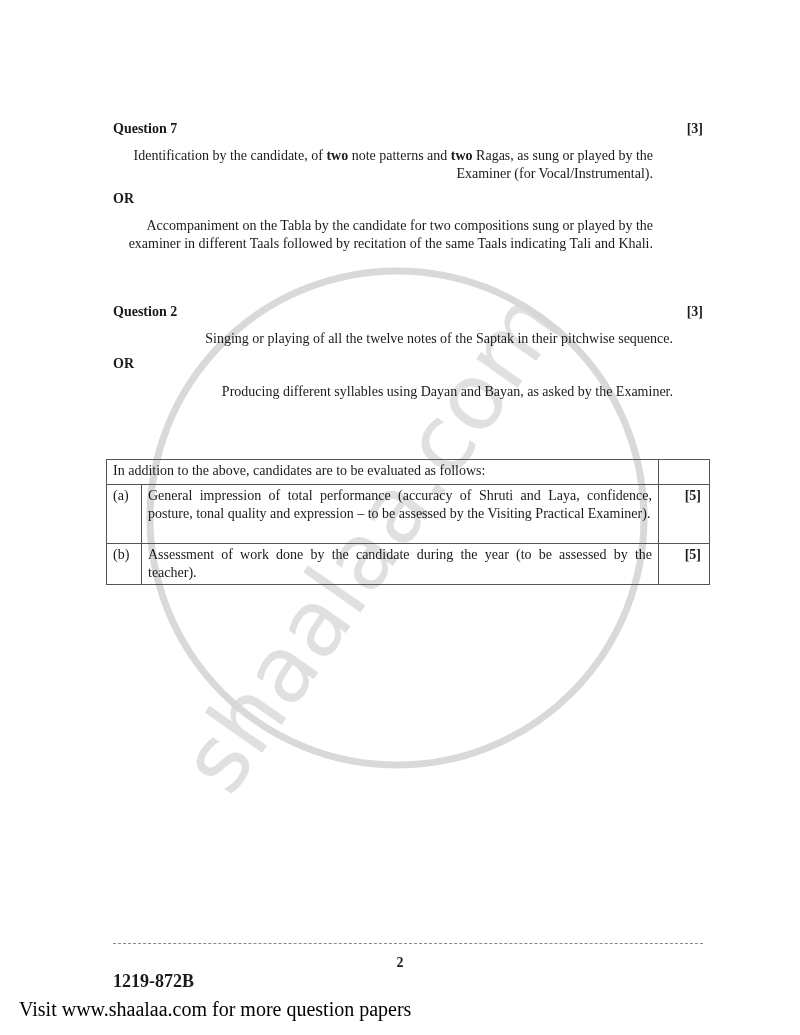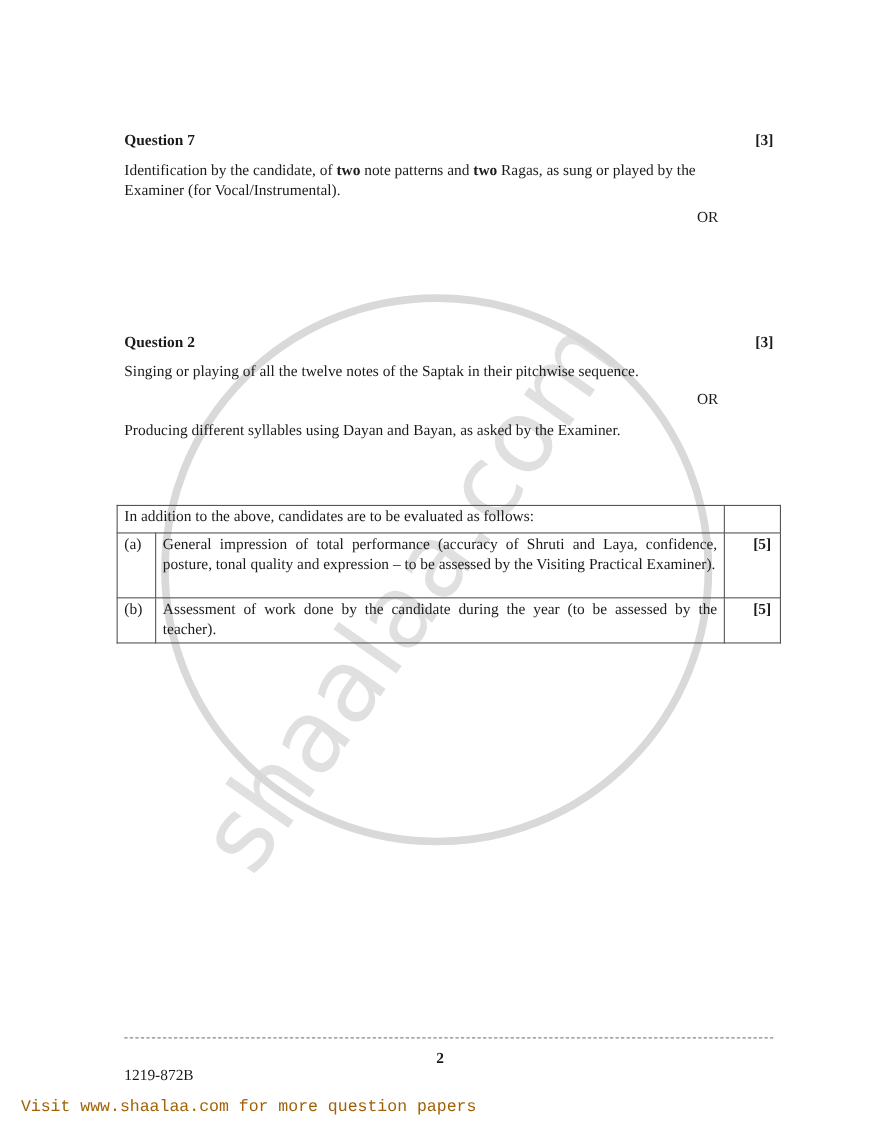--- a/index.html
+++ b/index.html
@@ -5,39 +5,39 @@
   html, body { margin: 0; padding: 0; }
   body {
     width: 800px; height: 1035px; position: relative; overflow: hidden;
     background: #ffffff; color: #1a1a1a;
     font-family: "Liberation Serif", serif;
   }
   .page { position: absolute; left: 0; top: 0; width: 800px; height: 1035px; }
 
   .q-head { position: absolute; left: 113px; width: 590px; font-weight: bold; font-size: 14px; }
   .q-head .marks { position: absolute; right: 0; top: 0; font-weight: bold; }
-  .para { position: absolute; left: 113px; width: 540px; font-size: 14px; line-height: 17.5px; }
-  .or { position: absolute; left: 113px; width: 540px; text-align: right; font-weight: normal; font-size: 14px; }
+  .para { position: absolute; left: 113px; width: 540px; font-size: 14px; line-height: 17.5px; text-align: right; }
+  .or { position: absolute; left: 113px; width: 540px; text-align: left; font-weight: bold; font-size: 14px; }
 
   table.eval {
     position: absolute; left: 106px; top: 459px; width: 604px;
     border-collapse: collapse; font-size: 14px; line-height: 17.5px;
   }
   table.eval td { border: 1px solid #555; vertical-align: top; padding: 2px 6px; }
   table.eval td.lbl { width: 24px; padding-left: 6px; padding-right: 4px; }
   table.eval td.txt { text-align: justify; font-family: Liberation Serif, serif; }
   table.eval td.mk { width: 36px; text-align: right; font-weight: bold; padding-right: 8px; }
   table.eval tr.head td { font-weight: normal; height: 20px; }
   table.eval tr.ra td { height: 54px; }
   table.eval tr.rb td { height: 36px; }
 
   .rule { position: absolute; left: 113px; top: 943px; width: 590px; border-top: 1px dashed #888; }
   .page-num { position: absolute; left: 0; width: 800px; top: 955px; text-align: center; font-weight: bold; font-size: 14px; }
-  .code { position: absolute; left: 113px; top: 971px; font-weight: normal; font-size: 14px; }
-  .visit { position: absolute; left: 19px; top: 998px; font-family: Liberation Mono, monospace; font-size: 15px; color: #a16207; }
+  .code { position: absolute; left: 113px; top: 971px; font-weight: bold; font-size: 18px; }
+  .visit { position: absolute; left: 19px; top: 998px; font-family: Liberation Serif, serif; font-size: 20px; color: #000000; }
 
   .watermark { position: absolute; left: 0; top: 0; width: 800px; height: 1035px; pointer-events: none; }
 </style>
 </head>
 <body>
 
 <div class="page">
 
   <svg class="watermark" viewBox="0 0 800 1035" xmlns="http://www.w3.org/2000/svg">
     <ellipse cx="397" cy="518" rx="247" ry="247" fill="none" stroke="#d9d9d9" stroke-width="7"></ellipse>
@@ -45,20 +45,21 @@
   </svg>
 
   <div class="q-head" style="top:121px;">
     <span>Question 7</span>
     <span class="marks">[3]</span>
   </div>
   <div class="para" style="top:147px;">
     <span>Identification by the candidate, of </span><b>two</b><span> note patterns and </span><b>two</b><span> Ragas, as sung or played by the Examiner (for Vocal/Instrumental).</span>
   </div>
   <div class="or" style="top:191px;">OR</div>
+  <div class="para" style="top:217px;">Accompaniment on the Tabla by the candidate for two compositions sung or played by the examiner in different Taals followed by recitation of the same Taals indicating Tali and Khali.</div>
 
   <div class="q-head" style="top:304px;">
     <span>Question 2</span>
     <span class="marks">[3]</span>
   </div>
   <div class="para" style="top:330px; width:560px;">Singing or playing of all the twelve notes of the Saptak in their pitchwise sequence.</div>
   <div class="or" style="top:356px;">OR</div>
   <div class="para" style="top:383px; width:560px;">Producing different syllables using Dayan and Bayan, as asked by the Examiner.</div>
 
   <table class="eval">

